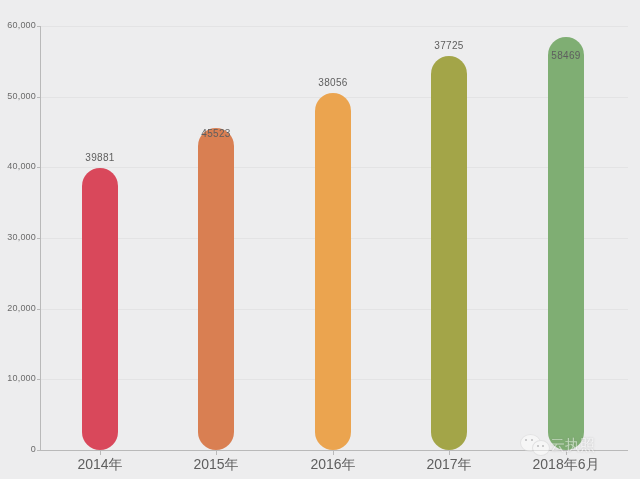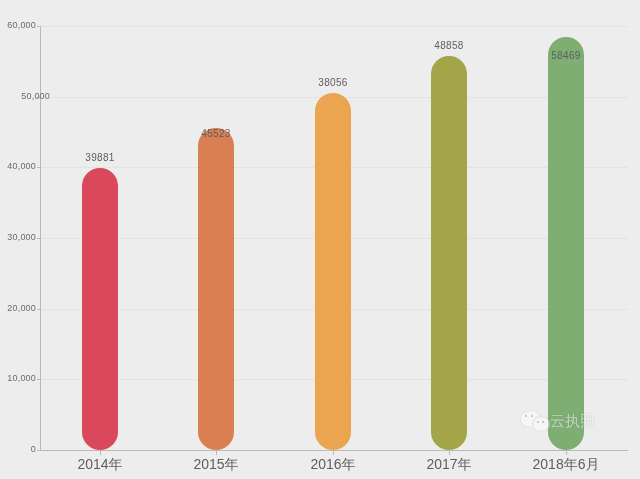--- a/index.html
+++ b/index.html
@@ -131,21 +131,21 @@
     font-size: 14px;
     color: #5e5e5e;
     text-align: center;
     white-space: nowrap;
   }
 
   
   .watermark {
     position: absolute;
     left: 520px;
-    top: 408px;
+    top: 432px;
     display: flex;
     align-items: center;
     opacity: 0.5;
     pointer-events: none;
   }
   .wm-logo {
     position: relative;
     width: 34px;
     height: 26px;
     flex: 0 0 auto;
@@ -200,21 +200,21 @@
   <div class="tick-mark" style="top:167px;"></div>
   <div class="tick-mark" style="top:238px;"></div>
   <div class="tick-mark" style="top:309px;"></div>
   <div class="tick-mark" style="top:379px;"></div>
   <div class="tick-mark" style="top:450px;"></div>
 
   <div class="y-axis-labels">
     <div class="y-tick-wrap" style="top:26px;">
       <div class="y-tick">60,000</div>
     </div>
-    <div class="y-tick-wrap" style="top:97px;padding-left:14px;">
+    <div class="y-tick-wrap" style="top:97px;">
       <div class="y-tick">50,000</div>
     </div>
     <div class="y-tick-wrap" style="top:167px;">
       <div class="y-tick">40,000</div>
     </div>
     <div class="y-tick-wrap" style="top:238px;">
       <div class="y-tick">30,000</div>
     </div>
     <div class="y-tick-wrap" style="top:309px;">
       <div class="y-tick">20,000</div>
@@ -232,21 +232,21 @@
     <div class="bar" id="bar-0" style="left: 82px; width: 36px; height: 281.826px; background: rgb(217, 72, 91);"></div>
     <div class="bar-label" id="bar-label-0" style="left: 70px; width: 60px; top: 152.174px; color: rgb(94, 94, 94);">39881</div>
 
     <div class="bar" id="bar-1" style="left: 198px; width: 36px; height: 321.696px; background: rgb(217, 127, 82);"></div>
     <div class="bar-label" id="bar-label-1" style="left: 186px; width: 60px; top: 112.304px; color: rgb(94, 94, 94); margin-top: 16px;">45523</div>
 
     <div class="bar" id="bar-2" style="left: 315px; width: 36px; height: 356.895px; background: rgb(235, 164, 79);"></div>
     <div class="bar-label" id="bar-label-2" style="left: 303px; width: 60px; top: 77.1051px; color: rgb(94, 94, 94);">38056</div>
 
     <div class="bar" id="bar-3" style="left: 431px; width: 36px; height: 393.988px; background: rgb(163, 165, 72);"></div>
-    <div class="bar-label" id="bar-label-3" style="left: 419px; width: 60px; top: 40.0121px; color: rgb(94, 94, 94);">48858</div>
+    <div class="bar-label" id="bar-label-3" style="left: 419px; width: 60px; top: 40.0121px; color: rgb(94, 94, 94);">37725</div>
 
     <div class="bar" id="bar-4" style="left: 548px; width: 36px; height: 413.181px; background: rgb(127, 174, 115);"></div>
     <div class="bar-label" id="bar-label-4" style="left: 536px; width: 60px; top: 20.8191px; color: rgb(94, 94, 94); margin-top: 29px;">58469</div>
 
   </div>
 
   <div class="x-axis-line"></div>
 
   <div class="x-tick-mark" style="left:100px;"></div>
   <div class="x-tick-mark" style="left:216px;"></div>

